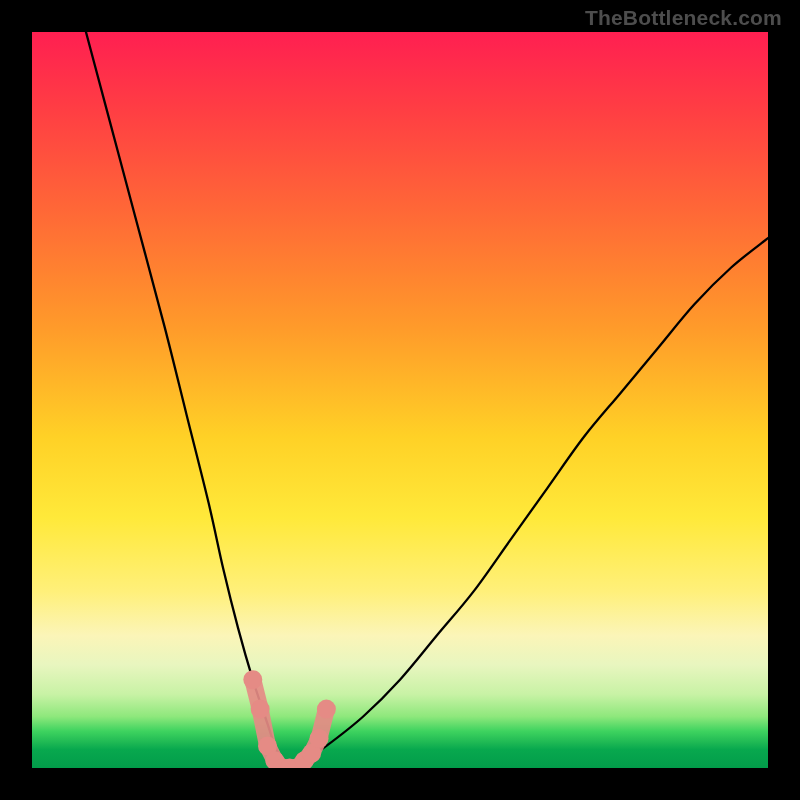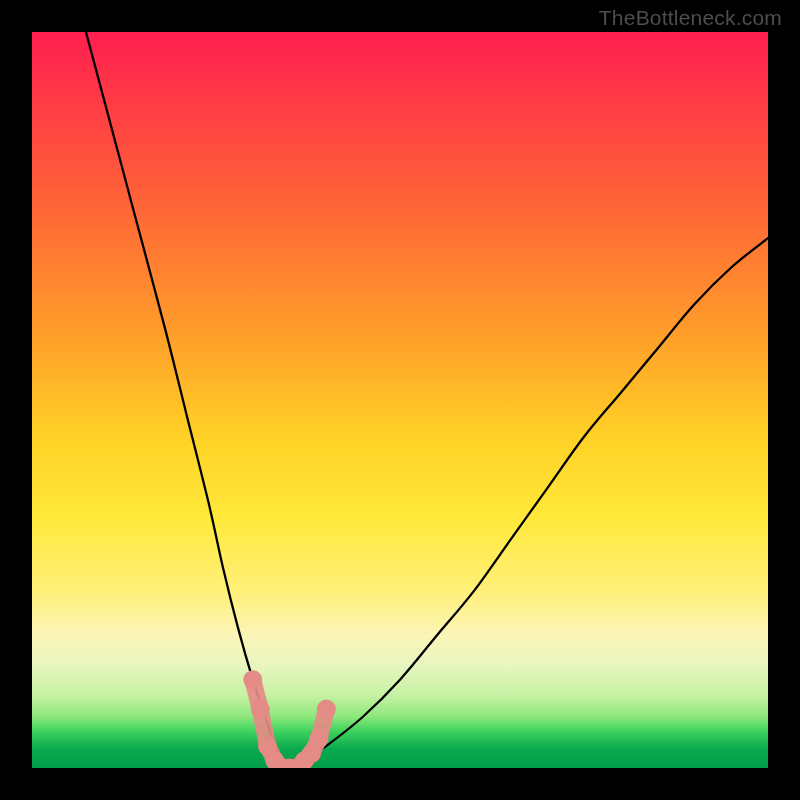--- a/index.html
+++ b/index.html
@@ -44,21 +44,21 @@
       #029c4a 100%
     );
   }
   .watermark {
     position: absolute;
     top: 6px;
     right: 18px;
     color: #4d4d4d;
     font-size: 21px;
     letter-spacing: 0.2px;
-    font-weight: 400;
+    font-weight: 700;
   }
   svg.curves {
     position: absolute;
     left: 0;
     top: 0;
     width: 736px;
     height: 736px;
   }
 </style>
 </head>

